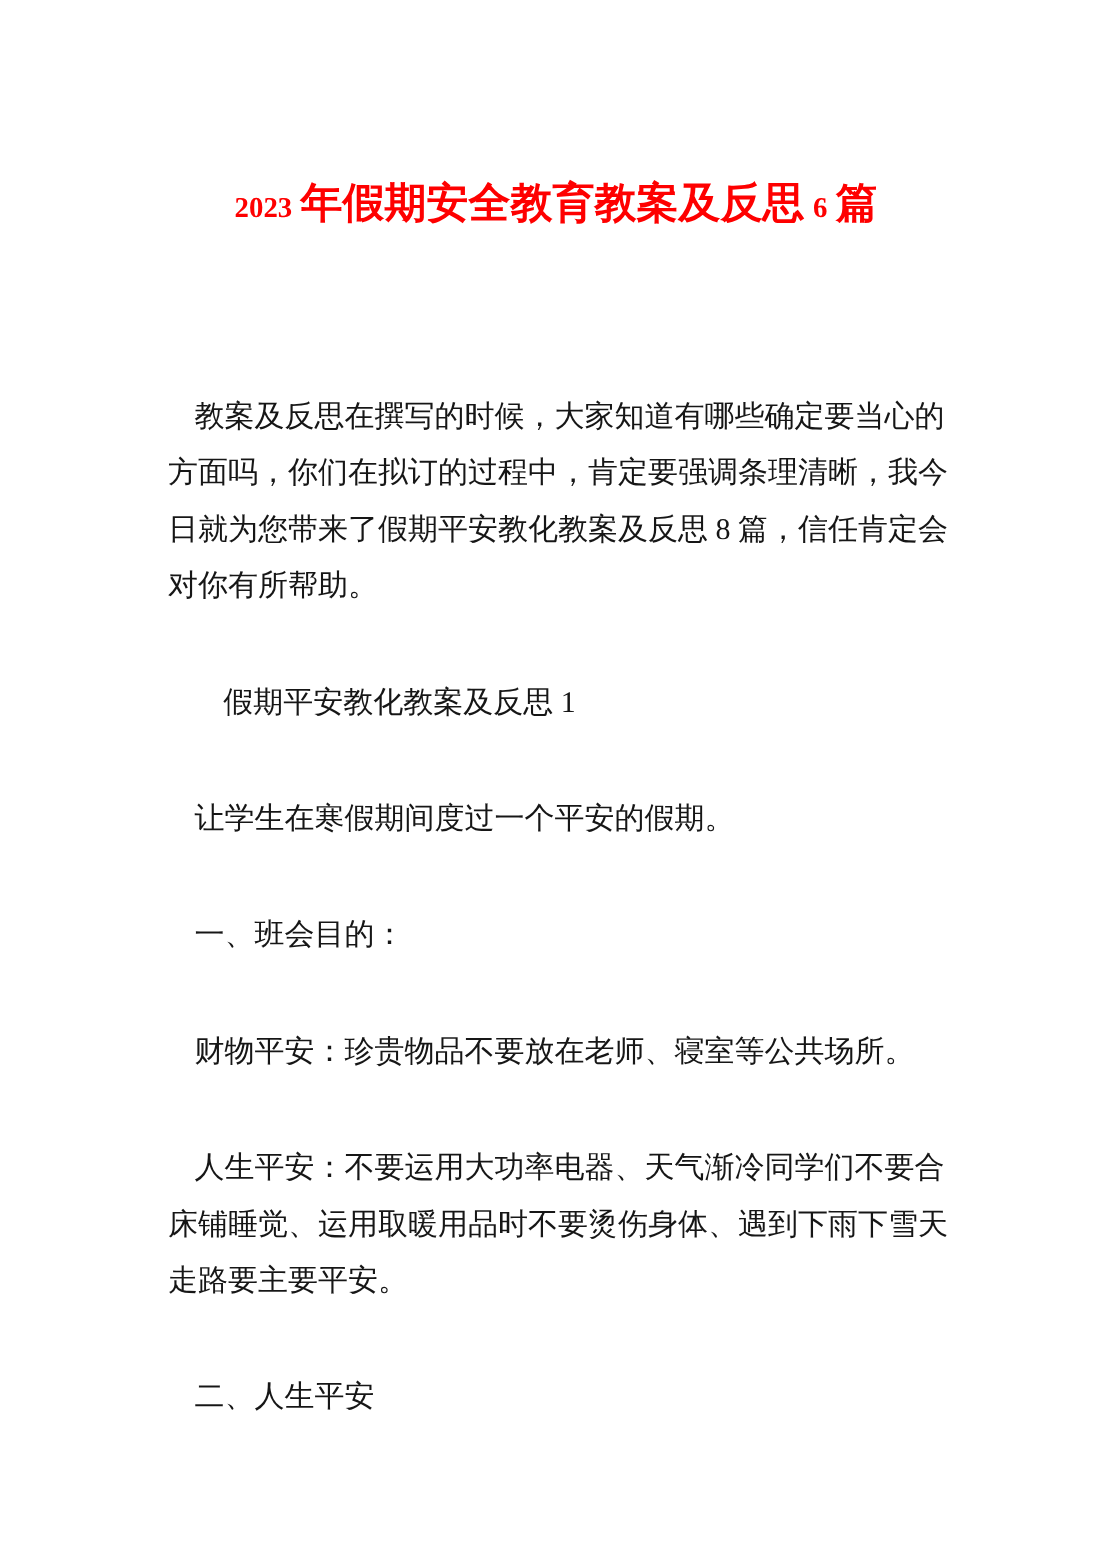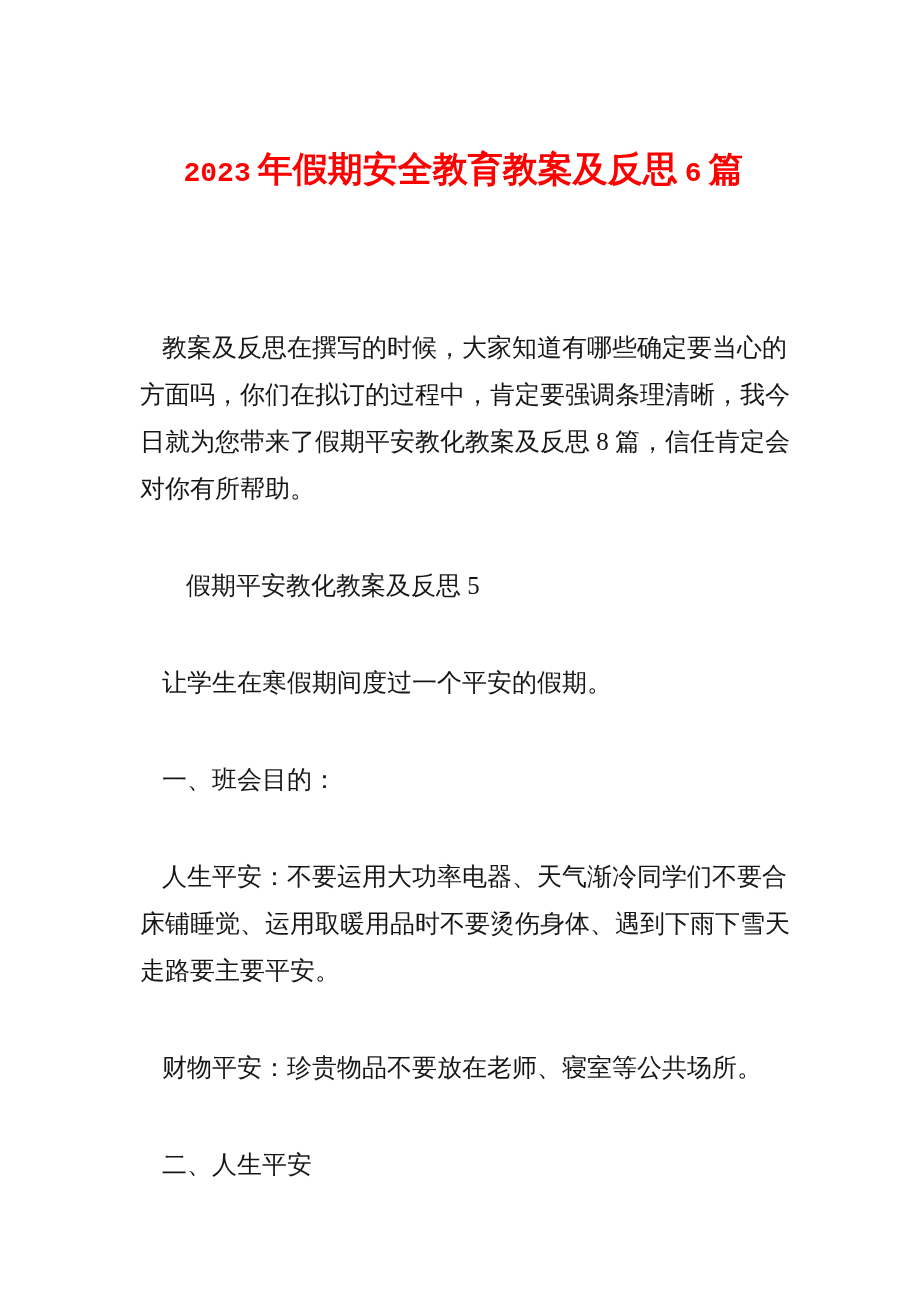--- a/index.html
+++ b/index.html
@@ -24,22 +24,22 @@
   .doc-title {
     margin: 0 20px 118px 0;
     text-align: center;
     color: #fe0000;
     font-weight: bold;
     font-size: 35px;
     line-height: 64px;
     white-space: nowrap;
   }
   .title-num {
-    font-family: Liberation Mono, monospace;
-    font-size: 28px;
+    font-family: Liberation Serif, serif;
+    font-size: 24px;
     margin: 0 7px;
   }
   .body-text p {
     margin: 0 0 50px 0;
     font-size: 25px;
     line-height: 47px;
     font-weight: normal;
     letter-spacing: 0;
   }
   .body-text p.indent-sm { text-indent: 22px; }
@@ -48,21 +48,21 @@
 </style>
 </head>
 <body>
 
 <div class="page">
 
   <h1 class="doc-title"><span class="title-num">2023</span><span>年假期安全教育教案及反思</span><span class="title-num">6</span><span>篇</span></h1>
 
   <div class="body-text">
     <p class="indent-sm">教案及反思在撰写的时候，大家知道有哪些确定要当心的方面吗，你们在拟订的过程中，肯定要强调条理清晰，我今日就为您带来了假期平安教化教案及反思 8 篇，信任肯定会对你有所帮助。</p>
-    <p class="indent-lg">假期平安教化教案及反思 5</p>
+    <p class="indent-lg">假期平安教化教案及反思 1</p>
     <p class="indent-sm">让学生在寒假期间度过一个平安的假期。</p>
     <p class="indent-sm">一、班会目的：</p>
+    <p class="indent-sm">财物平安：珍贵物品不要放在老师、寝室等公共场所。</p>
     <p class="indent-sm">人生平安：不要运用大功率电器、天气渐冷同学们不要合床铺睡觉、运用取暖用品时不要烫伤身体、遇到下雨下雪天走路要主要平安。</p>
-    <p class="indent-sm">财物平安：珍贵物品不要放在老师、寝室等公共场所。</p>
     <p class="indent-sm last">二、人生平安</p>
   </div>
 
 </div>
 
 </body></html>

